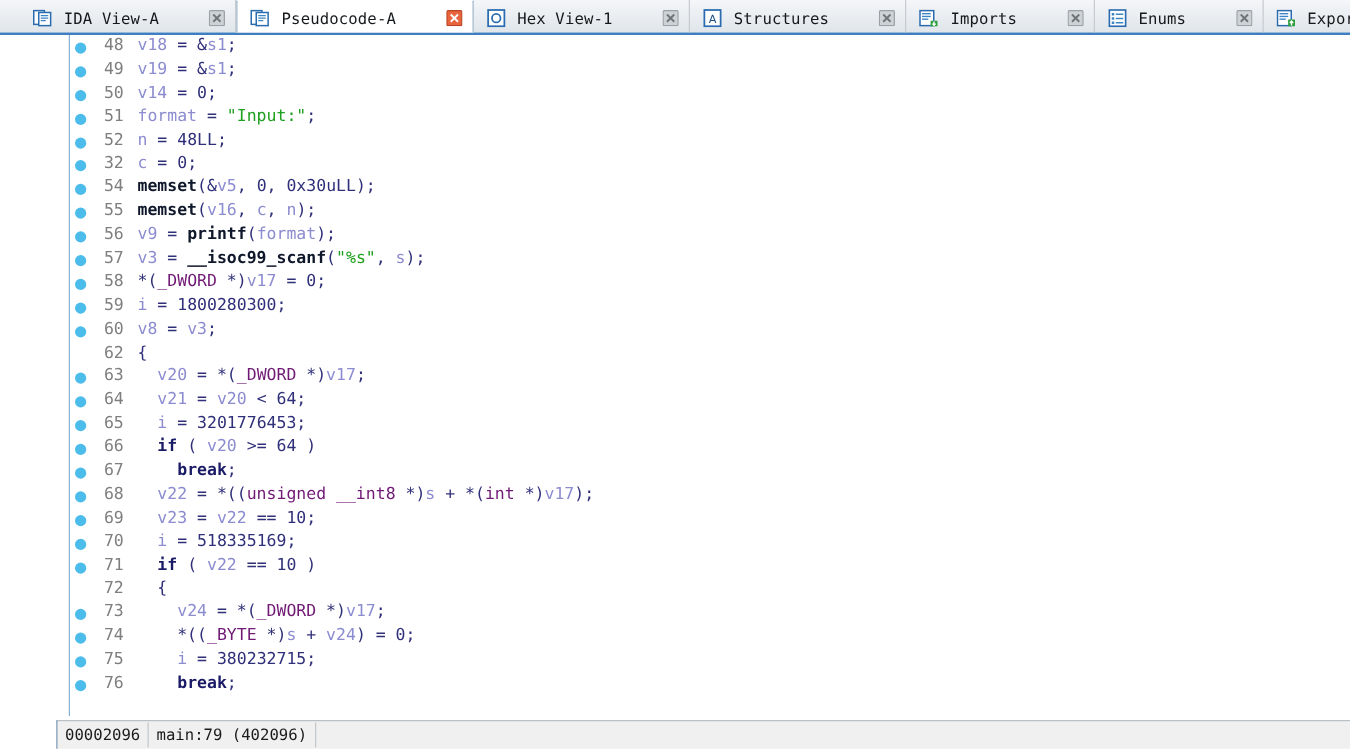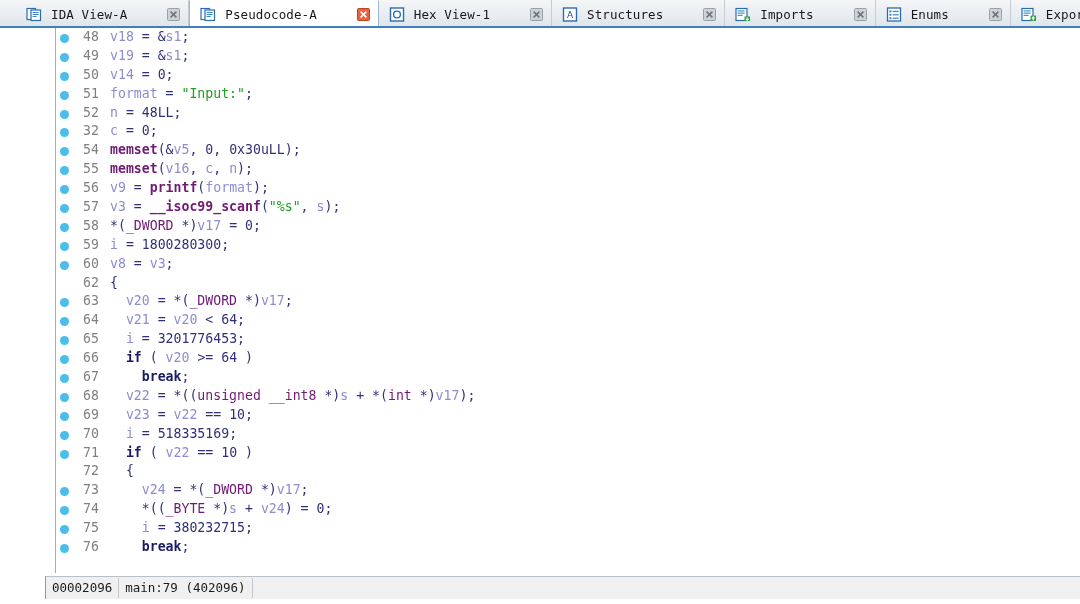--- a/index.html
+++ b/index.html
@@ -113,21 +113,21 @@
     top: 0;
     color: #30307a;
   }
 
   
   .t-var   { color: #8c8cd0; }
   .t-num   { color: #30307a; }
   .t-str   { color: #20a020; }
   .t-kw    { color: #1a1a66; font-weight: bold; }
   .t-type  { color: #701a75; }
-  .t-fn    { color: #701a75; font-weight: bold; }
+  .t-fn    { color: #0f172a; font-weight: bold; }
   .t-plain { color: #30307a; }
 
   
   #statusbar {
     position: relative;
     height: 31px;
     background: #ffffff;
     box-sizing: border-box;
   }
   .status-inner {

